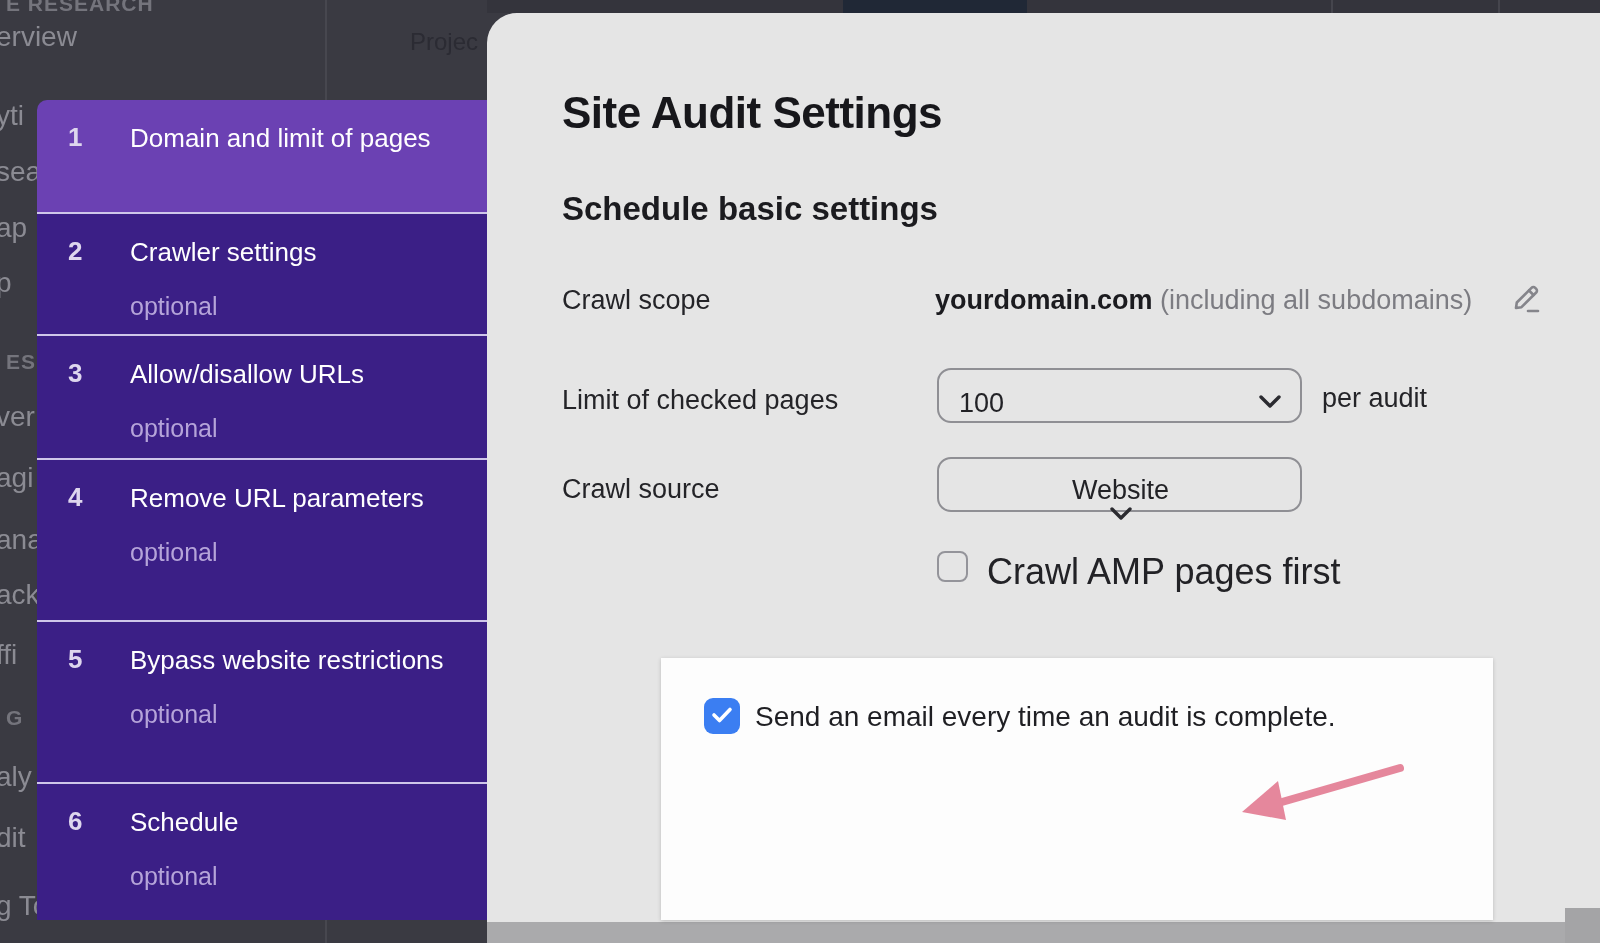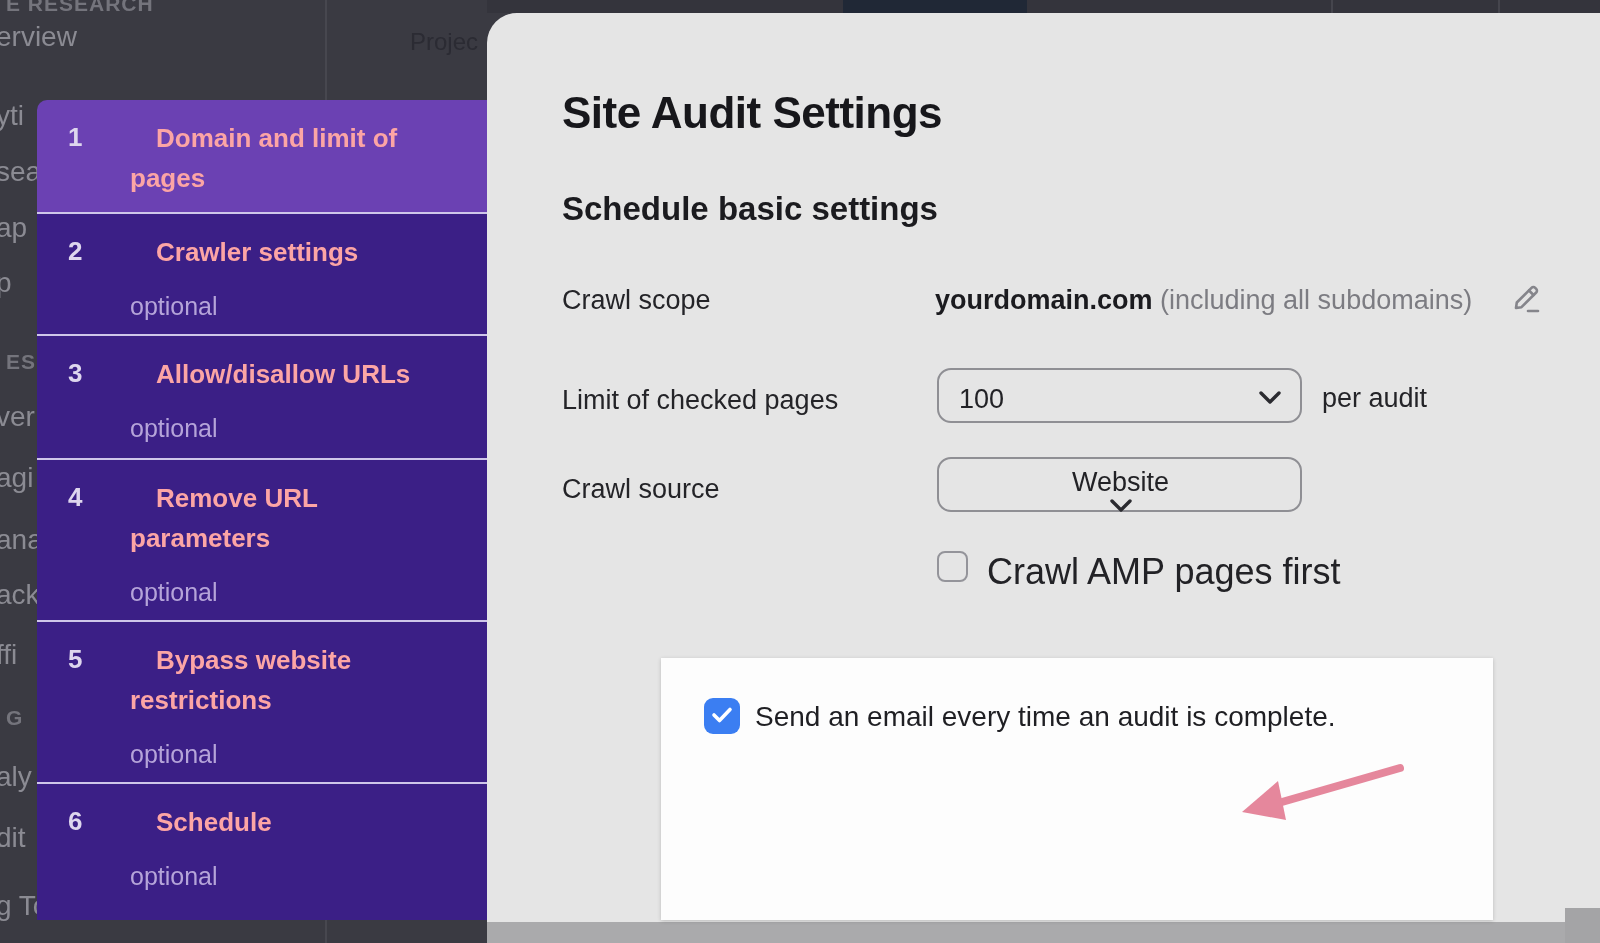--- a/index.html
+++ b/index.html
@@ -23,21 +23,21 @@
   .bottom-strip{position:absolute;left:0;top:909px;width:1113px;height:21px;background:#aaaaac;}
   .corner-patch{position:absolute;left:1078px;top:895px;width:35px;height:35px;background:#a4a4a6;}
   .modal-title{position:absolute;left:75px;top:75px;font-size:44px;font-weight:800;color:#17171b;letter-spacing:-0.5px;}
   .section-heading{position:absolute;left:75px;top:177px;font-size:33px;font-weight:800;color:#1b1b1f;}
   .field-label{position:absolute;left:75px;font-size:27px;color:#242428;}
   .scope-value{position:absolute;left:448px;top:272px;font-size:27px;color:#7c7c82;white-space:nowrap;}
   .scope-value b{color:#1b1b1f;font-weight:700;}
   .edit-btn{position:absolute;left:1022px;top:268px;width:34px;height:34px;border:none;background:transparent;padding:0;cursor:pointer;}
   .select{position:absolute;left:450px;width:365px;height:55px;border:2px solid #8f8f94;border-radius:14px;
     background:transparent;display:flex;align-items:center;justify-content:space-between;
-    padding:8px 18px 0 20px;box-sizing:border-box;cursor:pointer;}
+    padding:16px 18px 0 20px;box-sizing:border-box;cursor:pointer;}
   .select .sel-text{font-size:27px;color:#222226;}
   .suffix{position:absolute;left:835px;font-size:27px;color:#242428;}
   .amp-check{position:absolute;left:450px;top:538px;width:31px;height:31px;border:2px solid #94949a;
     border-radius:8px;background:transparent;box-sizing:border-box;cursor:pointer;}
   .amp-label{position:absolute;left:500px;top:538px;font-size:36px;color:#222226;white-space:nowrap;}
   
   .action-panel{position:absolute;left:174px;top:645px;width:832px;height:262px;background:#fdfdfd;
     box-shadow:0 1px 4px rgba(0,0,0,0.18);}
   .email-check{position:absolute;left:43px;top:40px;width:36px;height:36px;border-radius:9px;background:#3b7ef2;
     display:flex;align-items:center;justify-content:center;border:none;padding:0;cursor:pointer;}
@@ -47,21 +47,21 @@
     font-family:"Liberation Sans","DejaVu Sans",sans-serif;}
   .arrow{position:absolute;left:1235px;top:748px;pointer-events:none;}
   
   .wizard{position:absolute;left:37px;top:100px;width:450px;height:820px;display:flex;flex-direction:column;
     overflow:hidden;}
   .step{background:#3b1f86;display:flex;box-sizing:border-box;padding:18px 30px 0 31px;flex:0 0 auto;}
   .step.active{background:#6b41b3;border-radius:10px 0 0 0;}
   .step + .step{border-top:2px solid #cfc6ea;}
   .step .num{width:62px;flex:0 0 62px;font-size:26px;font-weight:700;color:#ded6ee;padding-top:4px;}
   .step .body{flex:1;}
-  .step .title{font-size:26px;font-weight:700;color:#fca5a5;line-height:40px;margin-left:26px;}
+  .step .title{font-size:26px;font-weight:400;color:#ffffff;line-height:40px;}
   .step .note{font-size:25px;color:#b5a4d9;line-height:34px;margin-top:17px;}
   .s1{height:112px;}.s2{height:122px;}.s3{height:124px;}.s4{height:162px;}.s5{height:162px;}.s6{height:138px;}
 </style>
 </head>
 <body>
 
 <div class="underlay">
   <div class="u-divider"></div>
   <span class="u-label" style="top:-8px;">E RESEARCH</span>
   <span class="u-item" style="top:21px;">erview</span>

